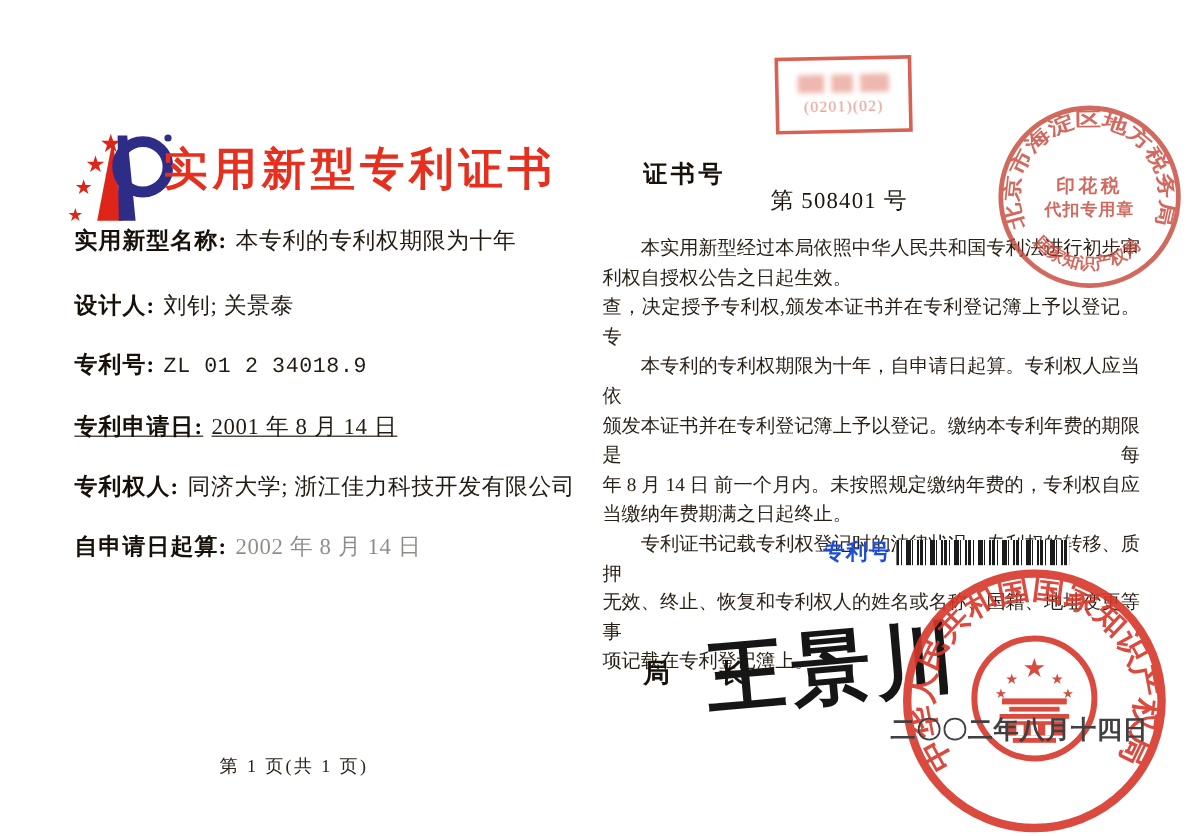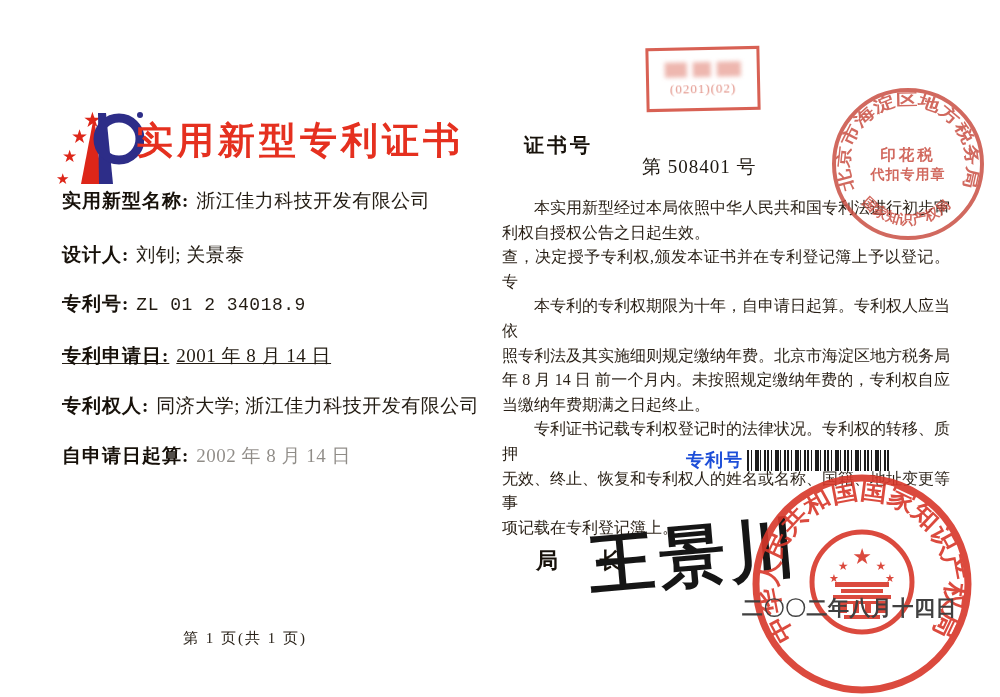--- a/index.html
+++ b/index.html
@@ -16,21 +16,21 @@
   }
   .field-row{left:62px;white-space:nowrap;font-size:19px;}
   .field-label{font-weight:bold;color:#17110a;letter-spacing:1px;}
   .field-value{margin-left:7px;color:#221b12;letter-spacing:0.5px;}
   .field-value.mono{font-family:"Liberation Mono","DejaVu Sans Mono",monospace;font-size:18px;}
   .faded{opacity:0.5;filter:blur(0.4px);}
   .footer{
     left:183px;top:629px;font-size:15px;letter-spacing:2px;color:#2a231a;white-space:nowrap;
   }
   
-  .certno-label{left:524px;top:132px;font-size:20px;font-weight:bold;letter-spacing:3px;color:#17110a;}
+  .certno-label{left:536px;top:132px;font-size:20px;font-weight:bold;letter-spacing:3px;color:#17110a;}
   .certno-value{left:642px;top:133px;font-size:19px;letter-spacing:1px;color:#1d1710;margin-top:21px;}
   .body-text{left:502px;top:196px;width:448px;}
   .body-line{
     width:448px;font-size:16px;line-height:24.6px;color:#281f15;
     text-align:justify;text-align-last:justify;text-justify:inter-character;white-space:normal;
   }
   .body-line.indent{text-indent:2em;}
   .body-line.end{text-align-last:left;}
   .bc-label{left:686px;top:448px;font-size:18px;font-weight:bold;letter-spacing:1px;color:#1d4ed8;font-family:Liberation Mono, monospace;}
   .barcode{
@@ -68,21 +68,21 @@
     <text x="31" y="27" font-size="21" fill="#dd2619">★</text>
     <polygon points="42,16 50,84 29,84" fill="#dd2619"></polygon>
     <polygon points="46,13 54,13 61,84 47,84" fill="#2d2d88"></polygon>
     <circle cx="67" cy="39" r="21" fill="none" stroke="#2d2d88" stroke-width="9"></circle>
     <circle cx="88" cy="15" r="3" fill="#2d2d88"></circle>
   </svg>
 
   <div class="abs title">实用新型专利证书</div>
 
   <div class="abs field-row" style="top:188px;">
-    <span class="field-label">实用新型名称:</span><span class="field-value">浙江佳力科技开发有限公司</span>
+    <span class="field-label">实用新型名称:</span><span class="field-value">本专利的专利权期限为十年</span>
   </div>
   <div class="abs field-row" style="top:242px;">
     <span class="field-label">设计人:</span><span class="field-value">刘钊; 关景泰</span>
   </div>
   <div class="abs field-row" style="top:291px;">
     <span class="field-label">专利号:</span><span class="field-value mono">ZL 01 2 34018.9</span>
   </div>
   <div class="abs field-row" style="top:343px;text-decoration:underline;">
     <span class="field-label">专利申请日:</span><span class="field-value">2001 年 8 月 14 日</span>
   </div>
@@ -121,21 +121,21 @@
   </svg>
 
   <div class="abs certno-label">证书号</div>
   <div class="abs certno-value">第 508401 号</div>
 
   <div class="abs body-text">
     <div class="body-line indent">本实用新型经过本局依照中华人民共和国专利法进行初步审</div>
     <div class="body-line end">利权自授权公告之日起生效。</div>
     <div class="body-line">查，决定授予专利权,颁发本证书并在专利登记簿上予以登记。专</div>
     <div class="body-line indent">本专利的专利权期限为十年，自申请日起算。专利权人应当依</div>
-    <div class="body-line">照专利法及其实施细则规定缴纳年费。北京市海淀区地方税务局</div>
+    <div class="body-line">颁发本证书并在专利登记簿上予以登记。缴纳本专利年费的期限是每</div>
     <div class="body-line">年 8 月 14 日 前一个月内。未按照规定缴纳年费的，专利权自应</div>
     <div class="body-line end">当缴纳年费期满之日起终止。</div>
     <div class="body-line indent">专利证书记载专利权登记时的法律状况。专利权的转移、质押</div>
     <div class="body-line">无效、终止、恢复和专利权人的姓名或名称、国籍、地址变更等事</div>
     <div class="body-line end">项记载在专利登记簿上。</div>
   </div>
 
   <div class="abs bc-label">专利号</div>
   <div class="abs barcode"></div>
 

